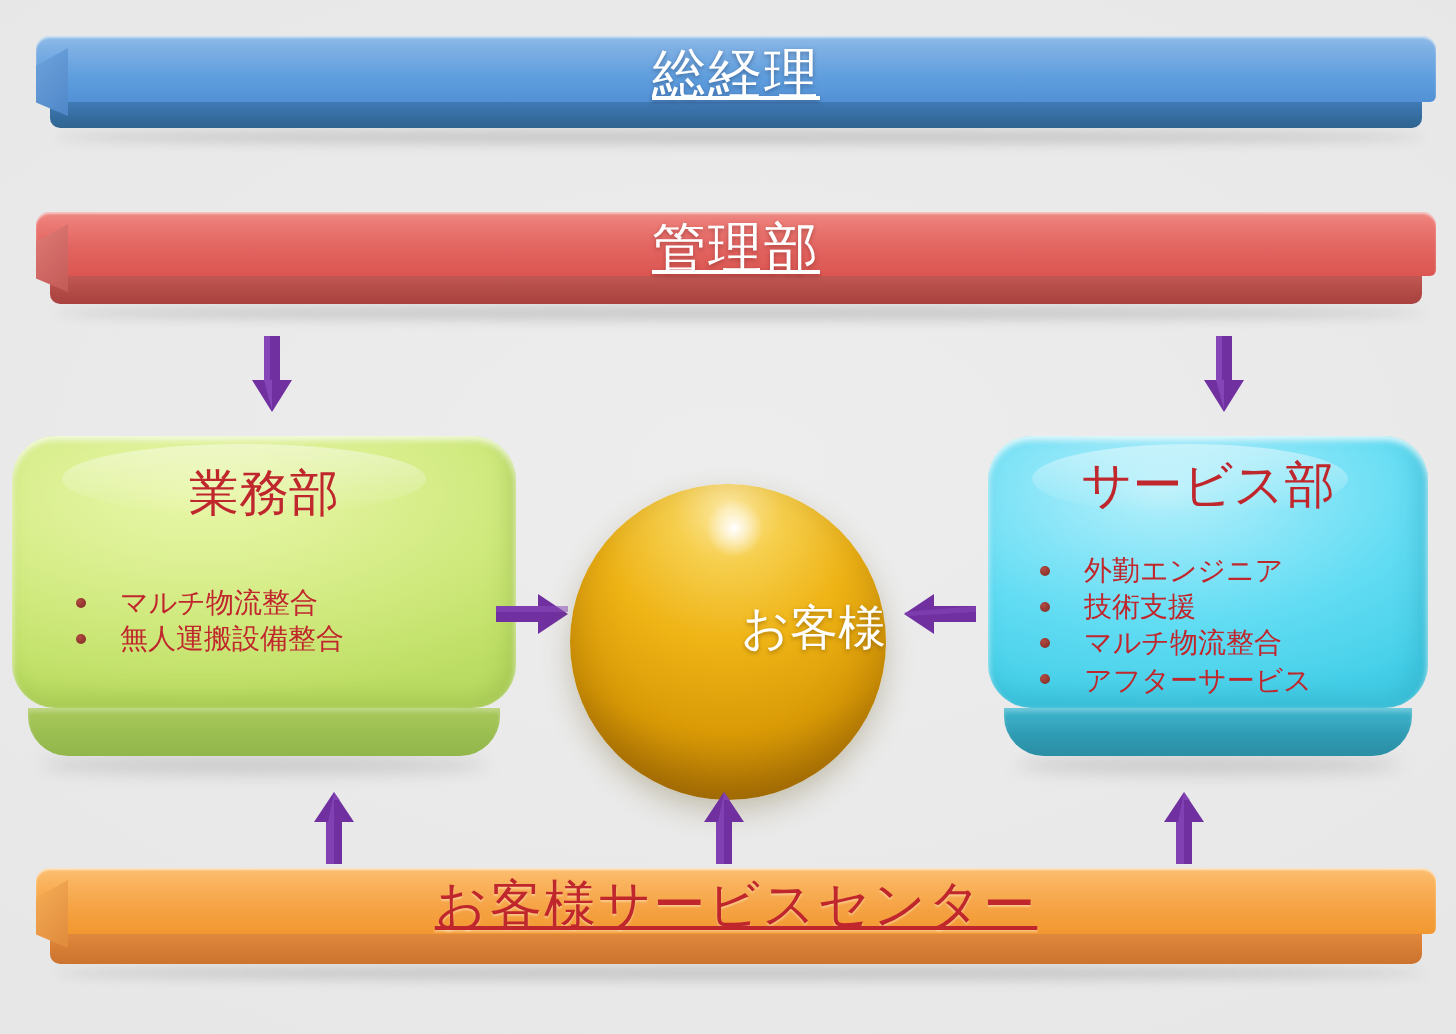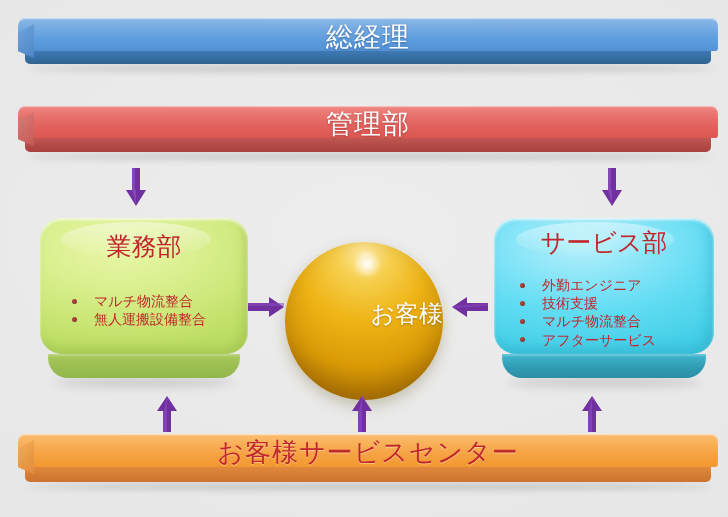--- a/index.html
+++ b/index.html
@@ -45,20 +45,21 @@
   .bar .cap-l, .bar .cap-r {
     position: absolute;
     width: 16px;
   }
   .bar .label {
     position: absolute;
     left: 0; right: 0;
     text-align: center;
     white-space: nowrap;
     letter-spacing: 1px;
+    text-decoration: underline;
   }
 
   
   #bar-top { left: 18px; top: 18px; width: 700px; height: 52px; }
   #bar-top .face {
     height: 33px;
     background: linear-gradient(to bottom, #8fbbe8 0%, #7fb0e4 18%, #5f9ede 62%, #5391d6 100%);
     box-shadow: inset 0 1px 1px rgba(255,255,255,0.55);
   }
   #bar-top .bevel {
@@ -176,21 +177,21 @@
     content: "";
     position: absolute;
     left: 4px;
     top: 0.48em;
     width: 5px; height: 5px;
     border-radius: 50%;
     background: radial-gradient(circle at 35% 30%, #b24a42 0%, #7d2a22 100%);
   }
 
   
-  #dept-ops { left: 40px; top: 218px; width: 208px; height: 168px; }
+  #dept-ops { left: 6px; top: 218px; width: 252px; height: 168px; }
   #dept-ops .top {
     height: 136px;
     background:
       radial-gradient(ellipse 95% 75% at 38% 22%, #e8f7a8 0%, #dcf093 34%, #cde879 68%, #bcdd63 100%);
     box-shadow: inset 0 2px 3px rgba(255,255,255,0.75),
                 inset -4px -6px 10px rgba(130,165,60,0.35);
   }
   #dept-ops .base {
     top: 136px; height: 24px;
     background: linear-gradient(to bottom, #a9c95c 0%, #9cbf52 50%, #93b64c 100%);

